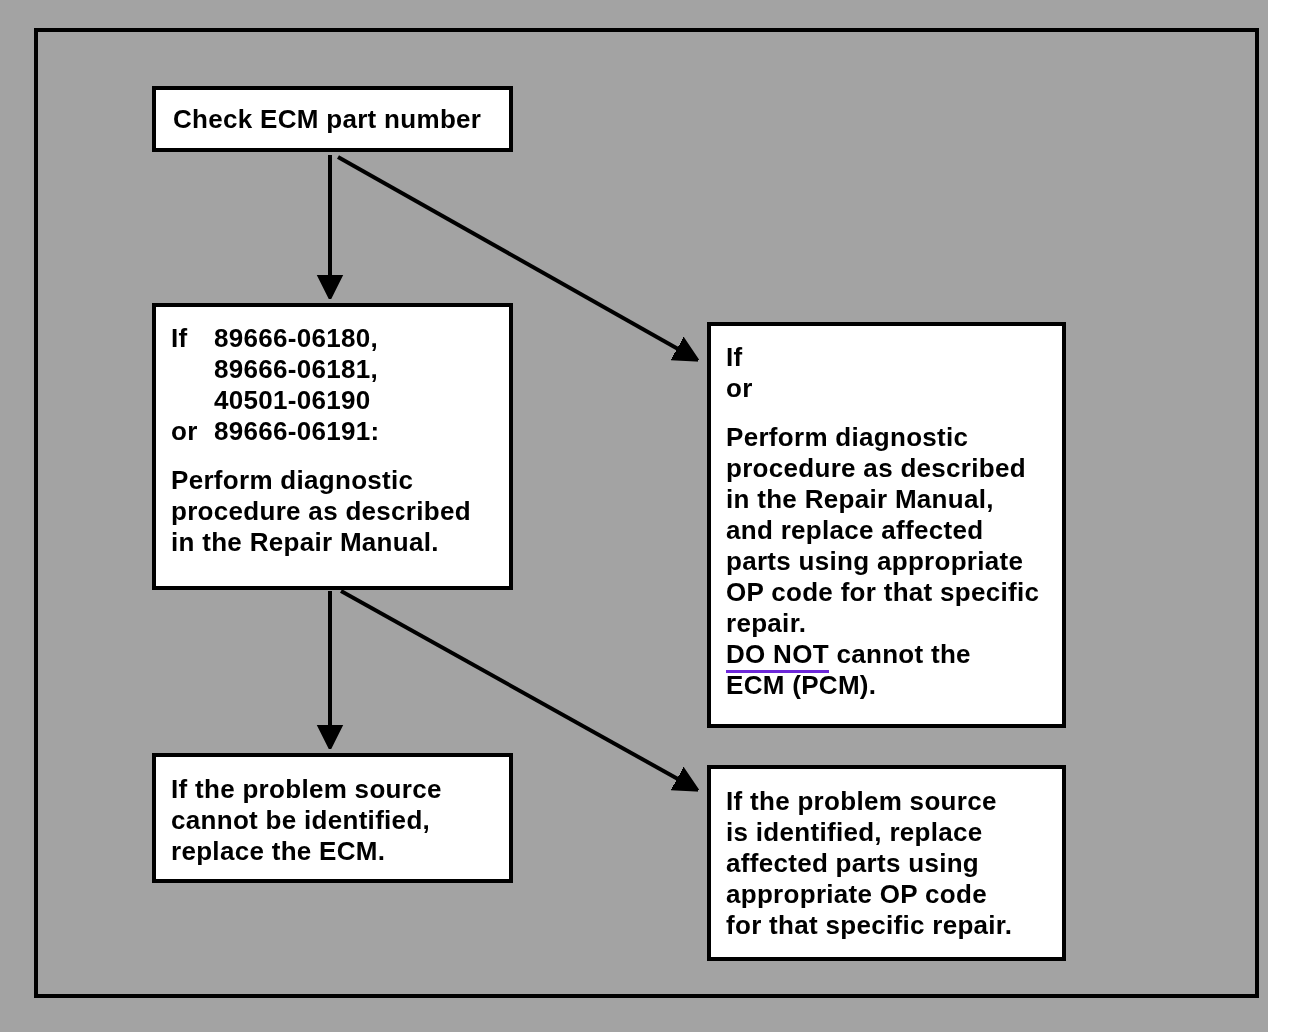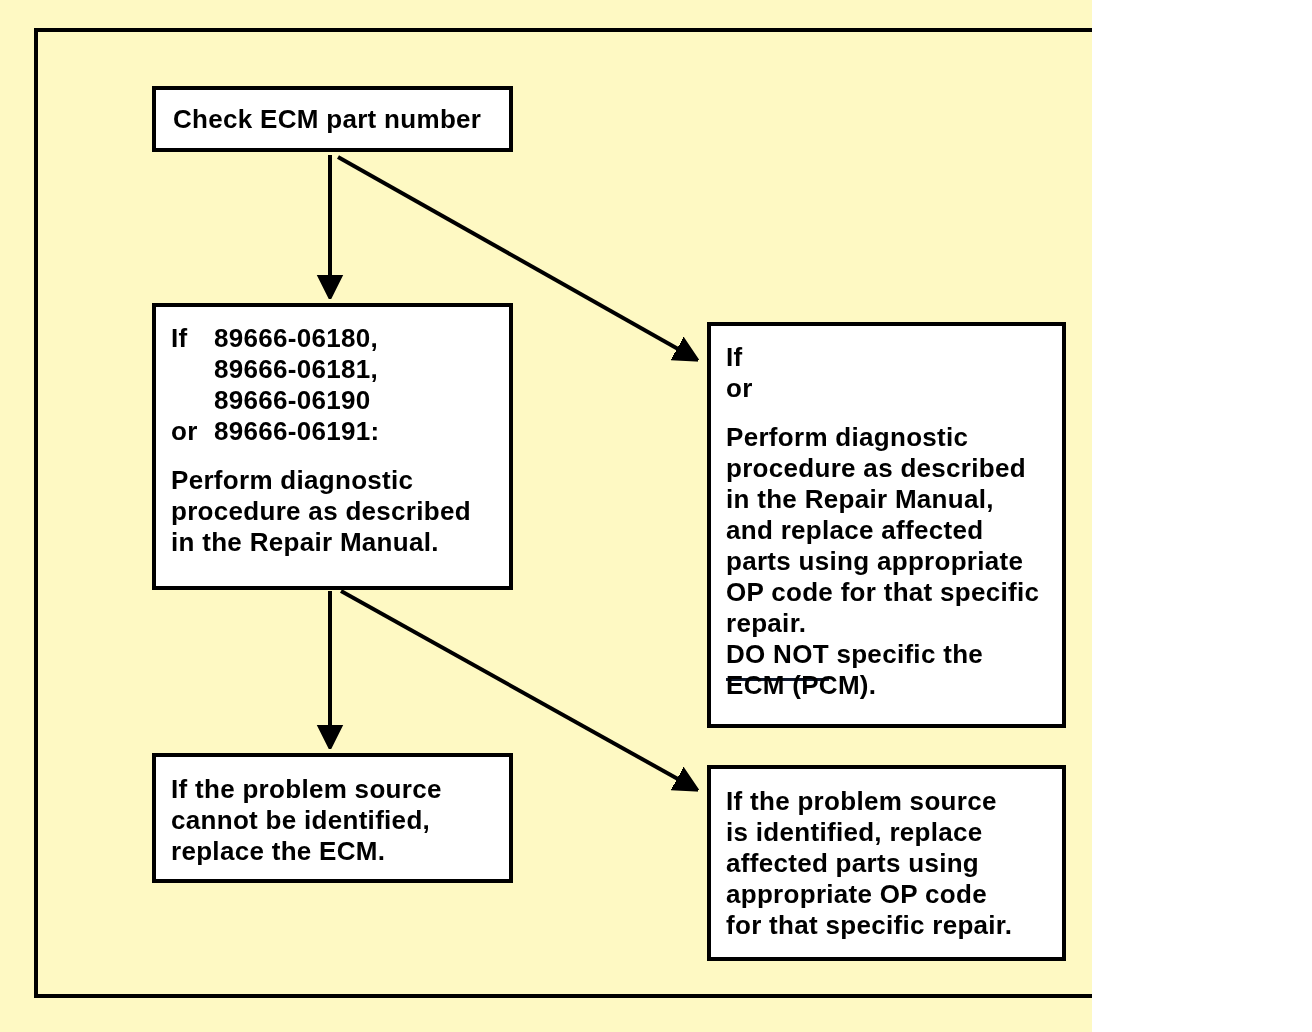--- a/index.html
+++ b/index.html
@@ -2,23 +2,23 @@
 <html><head>
 <meta charset="utf-8">
 <style>
   html, body {
     margin: 0;
     padding: 0;
     background: #ffffff;
   }
   .canvas {
     position: relative;
-    width: 1092px;
+    width: 1268px;
     height: 1032px;
-    background: #fef9c3;
+    background: #a3a3a3;
     font-family: "Liberation Sans", sans-serif;
     font-weight: bold;
     color: #000000;
     overflow: hidden;
   }
   .frame {
     position: absolute;
     left: 34px;
     top: 28px;
     width: 1225px;
@@ -82,22 +82,22 @@
     height: 196px;
     padding-top: 17px;
   }
   .cond { display: flex; }
   .cond .prefix {
     flex: none;
     width: 43px;
   }
   .instruction { margin-top: 18px; }
   .emph-underline {
-    border-bottom: 3px solid #0f172a;
-    padding-bottom: 9px;
+    border-bottom: 3px solid #6d28d9;
+    padding-bottom: 1px;
   }
   svg line, svg path { stroke: #000000; }
 </style>
 </head>
 <body>
 
 <div class="canvas">
 
   <div class="frame"></div>
 
@@ -118,41 +118,41 @@
   </div>
 
   <div class="box box-left-branch">
     <div class="cond">
       <span class="prefix pre">If
 
 
 or</span>
       <span class="pre">89666-06180,
 89666-06181,
-89666-06190
+40501-06190
 89666-06191:</span>
     </div>
     <div class="instruction pre">Perform diagnostic
 procedure as described
 in the Repair Manual.</div>
   </div>
 
   <div class="box box-right-branch">
     <div class="cond">
       <span class="prefix pre">If
 or</span>
     </div>
     <div class="instruction pre">Perform diagnostic
 procedure as described
 in the Repair Manual,
 and replace affected
 parts using appropriate
 OP code for that specific
 repair.</div>
-    <div class="pre"><span class="emph-underline">DO NOT</span><span class="pre"> specific the
+    <div class="pre"><span class="emph-underline">DO NOT</span><span class="pre"> cannot the
 ECM (PCM).</span></div>
   </div>
 
   <div class="box box-not-identified">
     <div class="pre">If the problem source
 cannot be identified,
 replace the ECM.</div>
   </div>
 
   <div class="box box-identified">

